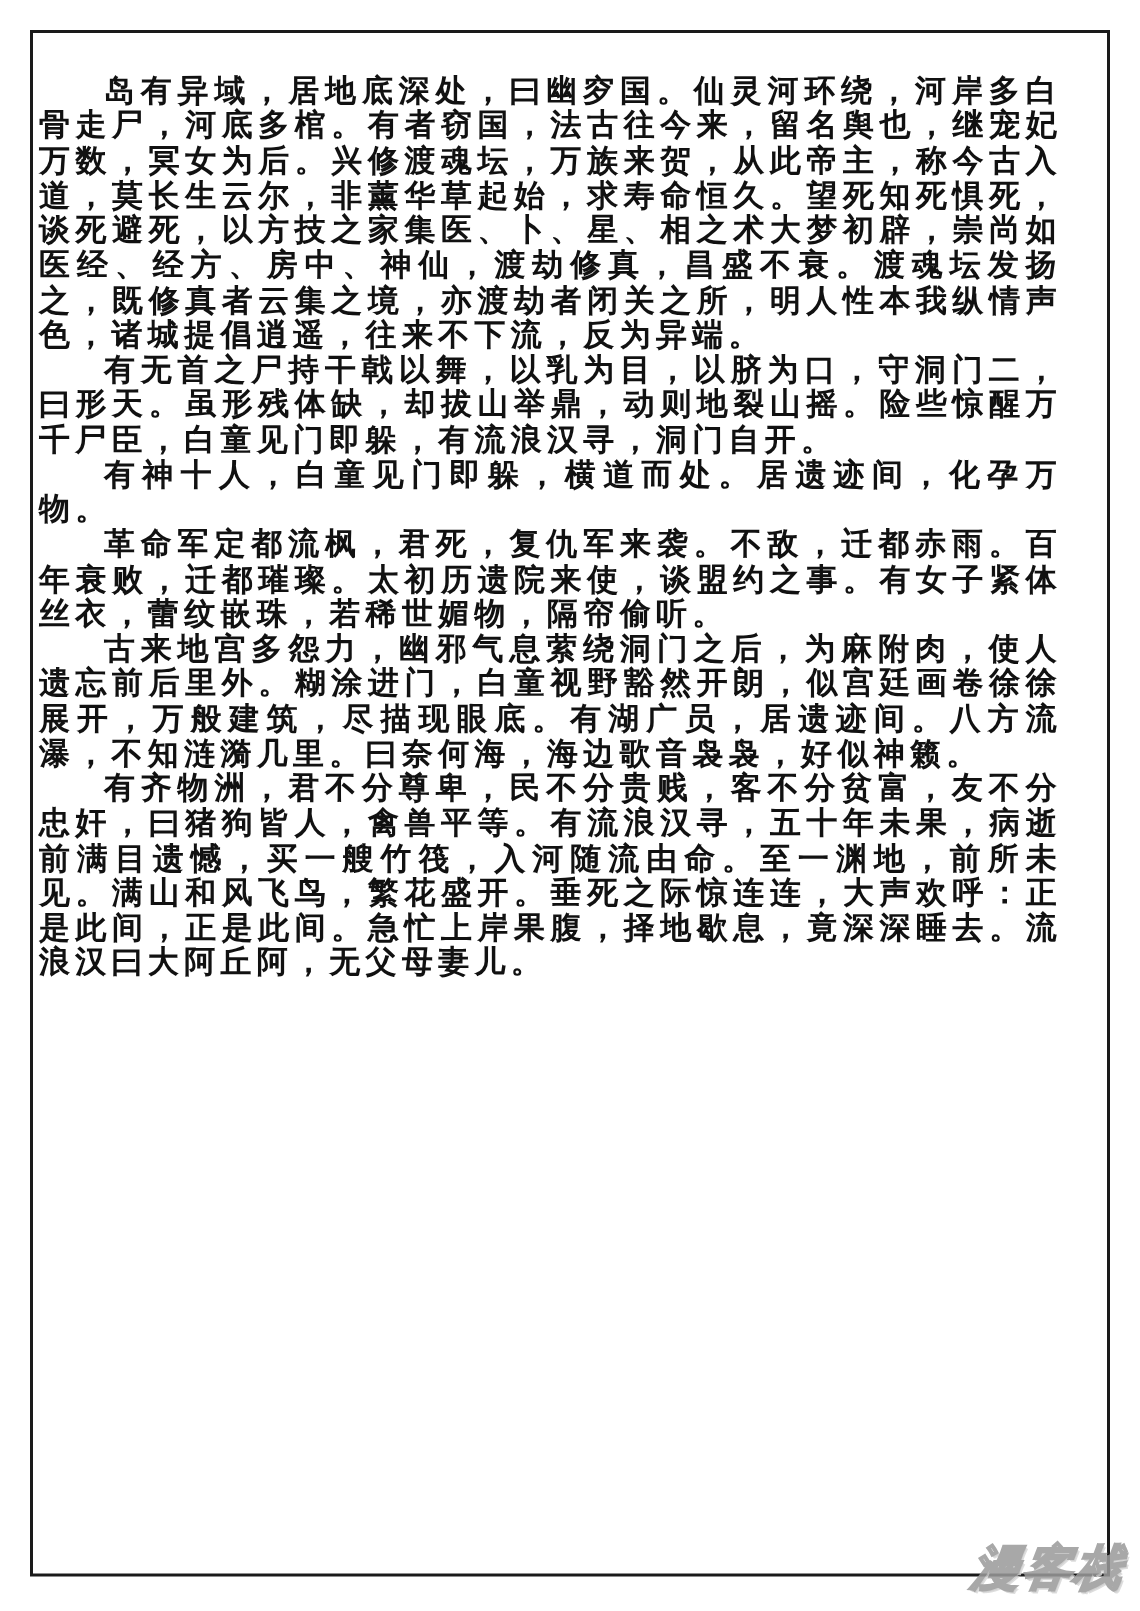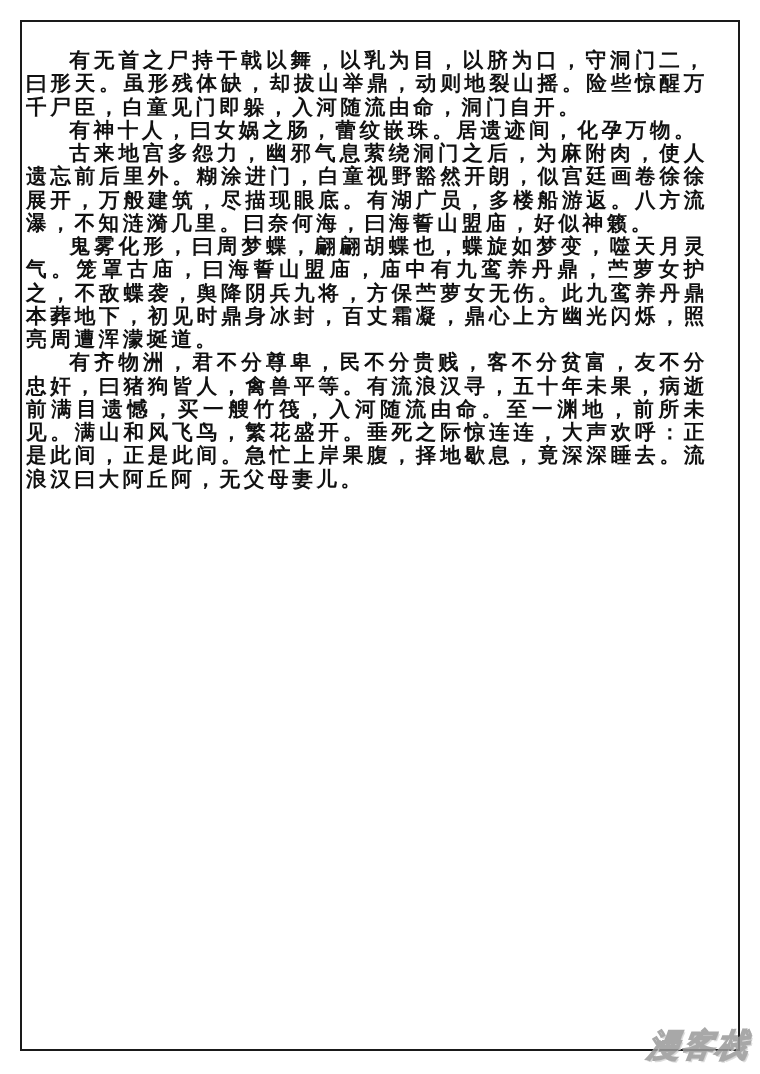--- a/index.html
+++ b/index.html
@@ -61,20 +61,21 @@
     opacity: 0.85;
     transform: skewX(-8deg);
   }
 </style>
 </head>
 <body>
 
 <div class="page-frame"></div>
 
 <div class="text-body">
-  <p class="para">有无首之尸持干戟以舞，以乳为目，以脐为口，守洞门二，曰形天。虽形残体缺，却拔山举鼎，动则地裂山摇。险些惊醒万千尸臣，白童见门即躲，入河随流由命，洞门自开。</p>
-  <p class="para">有神十人，曰女娲之肠，蕾纹嵌珠。居遗迹间，化孕万物。</p>
-  <p class="para">古来地宫多怨力，幽邪气息萦绕洞门之后，为麻附肉，使人遗忘前后里外。糊涂进门，白童视野豁然开朗，似宫廷画卷徐徐展开，万般建筑，尽描现眼底。有湖广员，多楼船游返。八方流瀑，不知涟漪几里。曰奈何海，曰海誓山盟庙，好似神籁。</p>
-  <p class="para">鬼雾化形，曰周梦蝶，翩翩胡蝶也，蝶旋如梦变，噬天月灵气。笼罩古庙，曰海誓山盟庙，庙中有九鸾养丹鼎，苎萝女护之，不敌蝶袭，舆降阴兵九将，方保苎萝女无伤。此九鸾养丹鼎本葬地下，初见时鼎身冰封，百丈霜凝，鼎心上方幽光闪烁，照亮周遭浑濛埏道。</p>
+  <p class="para">岛有异域，居地底深处，曰幽穸国。仙灵河环绕，河岸多白骨走尸，河底多棺。有者窃国，法古往今来，留名舆也，继宠妃万数，冥女为后。兴修渡魂坛，万族来贺，从此帝主，称今古入道，莫长生云尔，非薰华草起始，求寿命恒久。望死知死惧死，谈死避死，以方技之家集医、卜、星、相之术大梦初辟，崇尚如医经、经方、房中、神仙，渡劫修真，昌盛不衰。渡魂坛发扬之，既修真者云集之境，亦渡劫者闭关之所，明人性本我纵情声色，诸城提倡逍遥，往来不下流，反为异端。</p>
+  <p class="para">有无首之尸持干戟以舞，以乳为目，以脐为口，守洞门二，曰形天。虽形残体缺，却拔山举鼎，动则地裂山摇。险些惊醒万千尸臣，白童见门即躲，有流浪汉寻，洞门自开。</p>
+  <p class="para">有神十人，白童见门即躲，横道而处。居遗迹间，化孕万物。</p>
+  <p class="para">革命军定都流枫，君死，复仇军来袭。不敌，迁都赤雨。百年衰败，迁都璀璨。太初历遗院来使，谈盟约之事。有女子紧体丝衣，蕾纹嵌珠，若稀世媚物，隔帘偷听。</p>
+  <p class="para">古来地宫多怨力，幽邪气息萦绕洞门之后，为麻附肉，使人遗忘前后里外。糊涂进门，白童视野豁然开朗，似宫廷画卷徐徐展开，万般建筑，尽描现眼底。有湖广员，居遗迹间。八方流瀑，不知涟漪几里。曰奈何海，海边歌音袅袅，好似神籁。</p>
   <p class="para">有齐物洲，君不分尊卑，民不分贵贱，客不分贫富，友不分忠奸，曰猪狗皆人，禽兽平等。有流浪汉寻，五十年未果，病逝前满目遗憾，买一艘竹筏，入河随流由命。至一渊地，前所未见。满山和风飞鸟，繁花盛开。垂死之际惊连连，大声欢呼：正是此间，正是此间。急忙上岸果腹，择地歇息，竟深深睡去。流浪汉曰大阿丘阿，无父母妻儿。</p>
 </div>
 
 <div class="watermark">漫客栈</div>
 
 </body></html>

